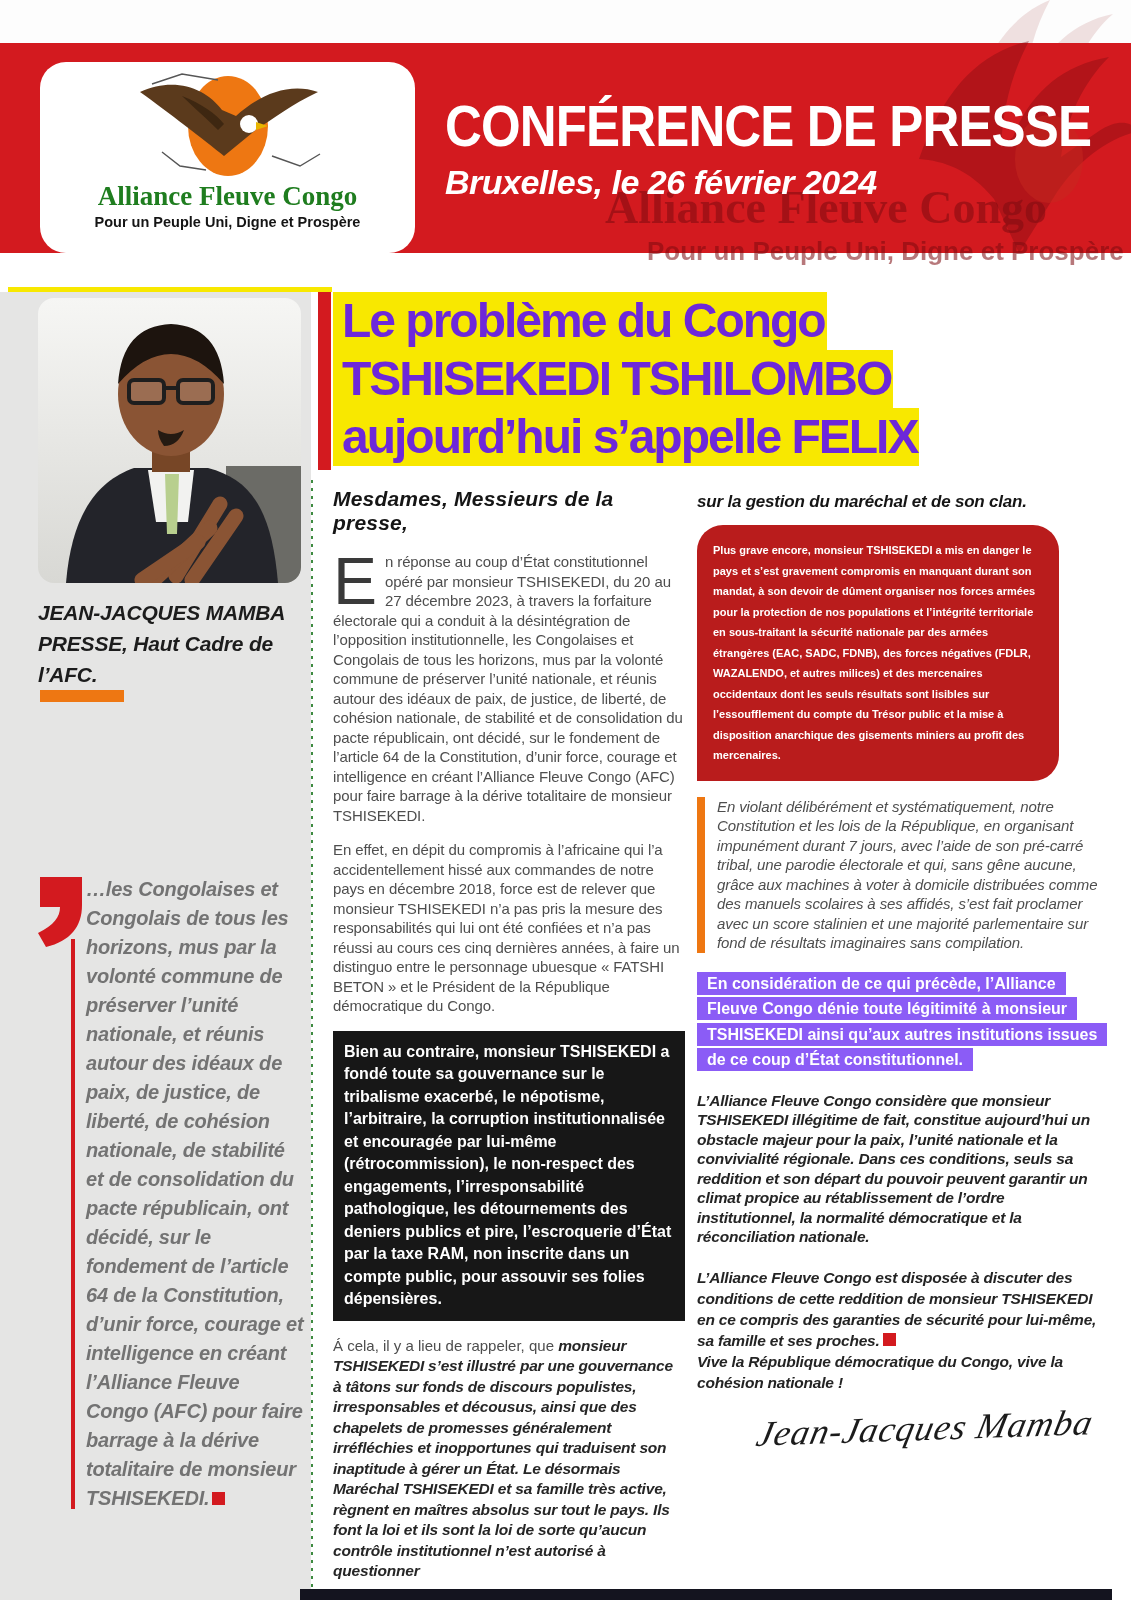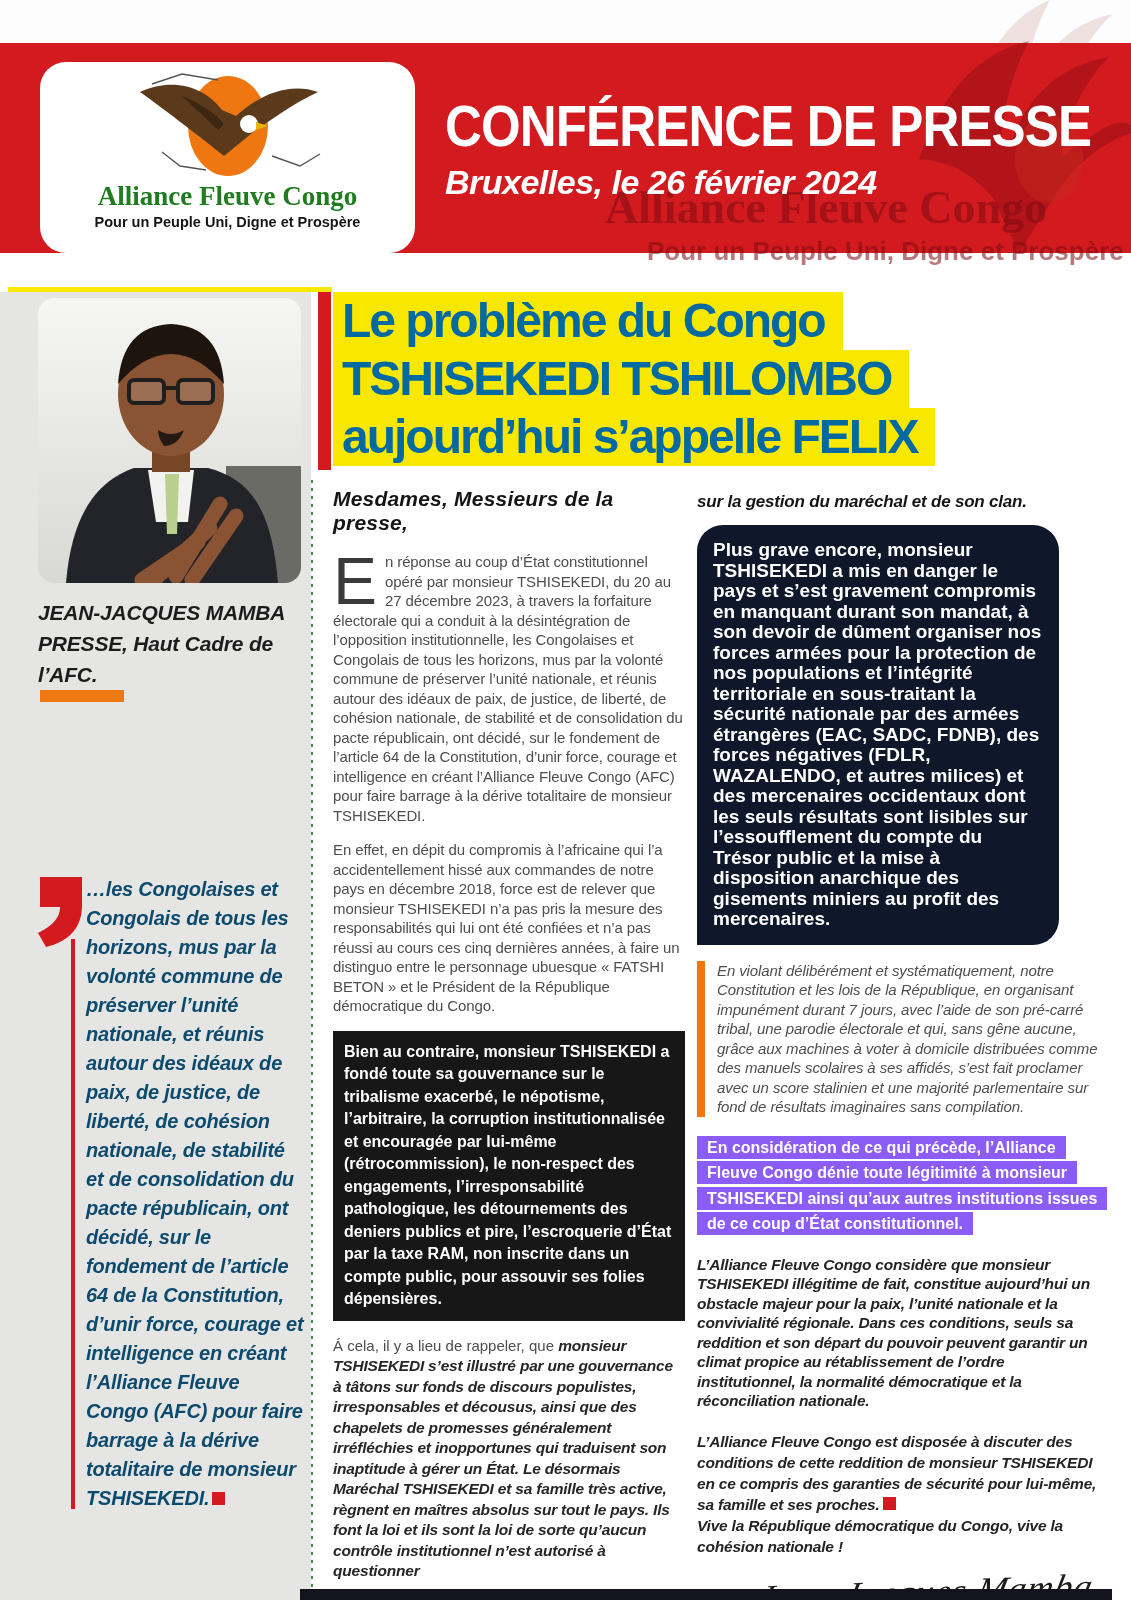--- a/index.html
+++ b/index.html
@@ -27,50 +27,50 @@
   
   .yellow-line { position:absolute; left:8px; top:287px; width:324px; height:5px; background:#f8e800; z-index:2; }
   .left-panel { position:absolute; left:0; top:292px; width:311px; height:1308px; background:#e5e5e4; }
   .photo { position:absolute; left:38px; top:6px; width:263px; height:285px; border-radius:16px; overflow:hidden; }
   .caption { position:absolute; left:38px; top:305px; width:262px; font-size:21px; font-weight:bold; font-style:italic;
              line-height:31px; color:#1c1c1c; letter-spacing:-.2px; }
   .caption-bar { position:absolute; left:40px; top:398px; width:84px; height:12px; background:#ee7712; }
   .quote-wrap { position:absolute; left:28px; top:583px; width:278px; }
   .qmark { position:absolute; left:0; top:0; width:56px; height:72px; }
   .quote-text { position:relative; margin-left:58px; font-size:20px; font-weight:bold; font-style:italic;
-                line-height:29px; color:#0c4a6e; letter-spacing:-.2px; }
+                line-height:29px; color:#737373; letter-spacing:-.2px; }
   .quote-text::before { content:""; position:absolute; left:-15px; top:64px; bottom:4px; width:4px; background:#d31a1f; }
   .end-square { display:inline-block; width:13px; height:13px; background:#d31a1f; margin-left:3px; vertical-align:baseline; }
 
   
   .accent-bar { position:absolute; left:318px; top:290px; width:13px; height:180px; background:#d31a1f; }
   .dots { position:absolute; left:310px; top:480px; width:3px; height:1112px;
           background-image:repeating-linear-gradient(to bottom,#3d8b40 0 3px, transparent 3px 8px); }
 
   
   .headline { position:absolute; left:333px; top:292px; z-index:1; }
   .hl-line { height:58px; white-space:nowrap; }
-  .hl-mark { display:inline-block; background:#f8e800; color:#0369a1; font-size:48px; font-weight:bold;
-             letter-spacing:-2px; line-height:58px; padding:0 18px 0 9px; }
+  .hl-mark { display:inline-block; background:#f8e800; color:#6d28d9; font-size:48px; font-weight:bold;
+             letter-spacing:-2px; line-height:58px; padding:0 2px 0 9px; }
 
   
   .col-mid { position:absolute; left:333px; top:487px; width:352px; }
   .col-right { position:absolute; left:697px; top:492px; width:404px; }
   .salutation { font-size:21px; font-weight:bold; font-style:italic; color:#151515; margin-bottom:17px; letter-spacing:.2px; }
   .body { font-size:15px; line-height:19.5px; color:#4e4e4e; letter-spacing:-.1px; }
   .para { margin-bottom:15px; }
   .dropcap { float:left; font-size:66px; line-height:52px; padding:3px 8px 0 0; color:#3a3a3a; }
   .black-block { background:#171717; color:#fff; font-size:16px; font-weight:bold; line-height:22.5px;
                  padding:10px 11px; margin-bottom:15px; }
   .mixed { font-size:15px; line-height:20.5px; }
   .mixed .intro { color:#4e4e4e; }
   .mixed .boldit { font-weight:bold; font-style:italic; color:#262626; font-size:15.5px; letter-spacing:-.2px; }
   .lead-it { font-size:17px; font-weight:bold; font-style:italic; color:#151515; margin-bottom:13px; letter-spacing:-.2px; }
-  .red-block { background:#0f172a; color:#fff; border-radius:26px 26px 26px 0; padding:15px 16px;
-               font-size:19px; font-weight:bold; line-height:20.5px; width:362px; box-sizing:border-box; margin-bottom:16px; }
+  .red-block { background:#b91c1c; color:#fff; border-radius:26px 26px 26px 0; padding:15px 16px;
+               font-size:11px; font-weight:bold; line-height:20.5px; width:362px; box-sizing:border-box; margin-bottom:16px; }
   .orange-para { border-left:8px solid #ee7712; padding-left:12px; margin-bottom:18px;font-style:italic; }
   .black-ragged { margin-bottom:18px; line-height:25.5px; }
   .black-ragged span { background:#8b5cf6; color:#fff; font-size:16px; font-weight:bold; padding:3px 10px;
                        -webkit-box-decoration-break:clone; box-decoration-break:clone; }
   .it-para { font-size:15.5px; font-weight:bold; font-style:italic; line-height:19.5px; color:#242424;
              letter-spacing:-.2px; margin-bottom:20px; }
   .it-para2 { font-size:15.5px; font-weight:bold; font-style:italic; line-height:21px; color:#242424;
               letter-spacing:-.2px; margin-bottom:0; }
   .signature { text-align:right; padding-right:8px; margin-top:8px; font-family:"Liberation Serif", serif;
                font-style:italic; font-size:36px; color:#1b1b1b; letter-spacing:1px;

